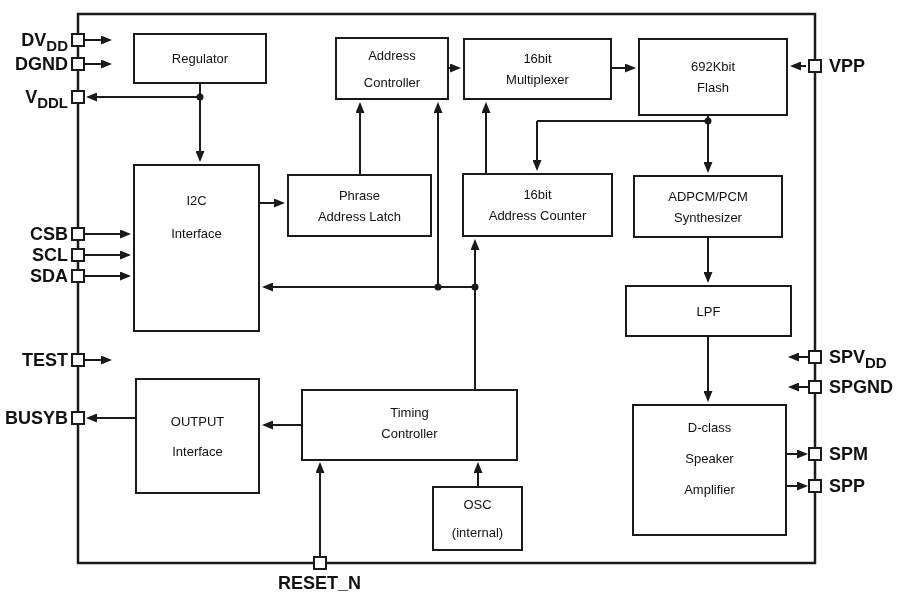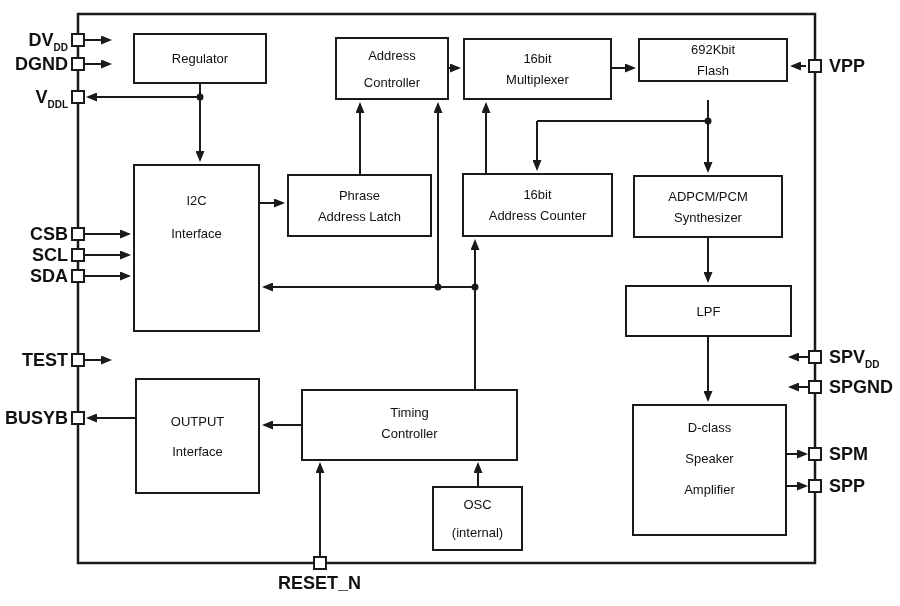--- a/index.html
+++ b/index.html
@@ -17,40 +17,40 @@
   .block{
     position:absolute;box-sizing:border-box;border:2.5px solid #1a1a1a;background:#fff;
     display:flex;flex-direction:column;align-items:center;justify-content:center;
     text-align:center;font-size:13px;line-height:21px;
   }
   .block span{display:block;}
   .b-regulator{left:133px;top:33px;width:134px;height:51px;}
   .b-addrctrl{left:335px;top:37px;width:114px;height:63px;}
   .b-addrctrl span{line-height:27px;}
   .b-mux{left:463px;top:38px;width:149px;height:62px;}
-  .b-flash{left:638px;top:38px;width:150px;height:44px;}
+  .b-flash{left:638px;top:38px;width:150px;height:78px;}
   .b-i2c{left:133px;top:164px;width:127px;height:168px;justify-content:flex-start;padding-top:18px;}
   .b-i2c span{line-height:33px;}
   .b-latch{left:287px;top:174px;width:145px;height:63px;}
   .b-counter{left:462px;top:173px;width:151px;height:64px;}
   .b-synth{left:633px;top:175px;width:150px;height:63px;}
   .b-lpf{left:625px;top:285px;width:167px;height:52px;}
   .b-output{left:135px;top:378px;width:125px;height:116px;justify-content:flex-start;padding-top:27px;}
   .b-output span{line-height:30px;}
   .b-timing{left:301px;top:389px;width:217px;height:72px;padding-bottom:4px;}
   .b-osc{left:432px;top:486px;width:91px;height:65px;}
   .b-osc span{line-height:28px;}
   .b-amp{left:632px;top:404px;width:155px;height:132px;justify-content:flex-start;padding-top:6px;}
   .b-amp span{line-height:31px;}
 
   .pinlabel{
     position:absolute;font-size:18px;font-weight:bold;white-space:nowrap;
     height:22px;line-height:22px;color:#111;
   }
-  .pinlabel sub{font-size:10px;}
+  .pinlabel sub{font-size:15px;}
   .partnum{
     position:absolute;right:18px;top:574px;font-size:21px;font-weight:bold;
     line-height:24px;color:#111;
   }
 </style>
 </head>
 <body>
 
 <div class="canvas">
 

